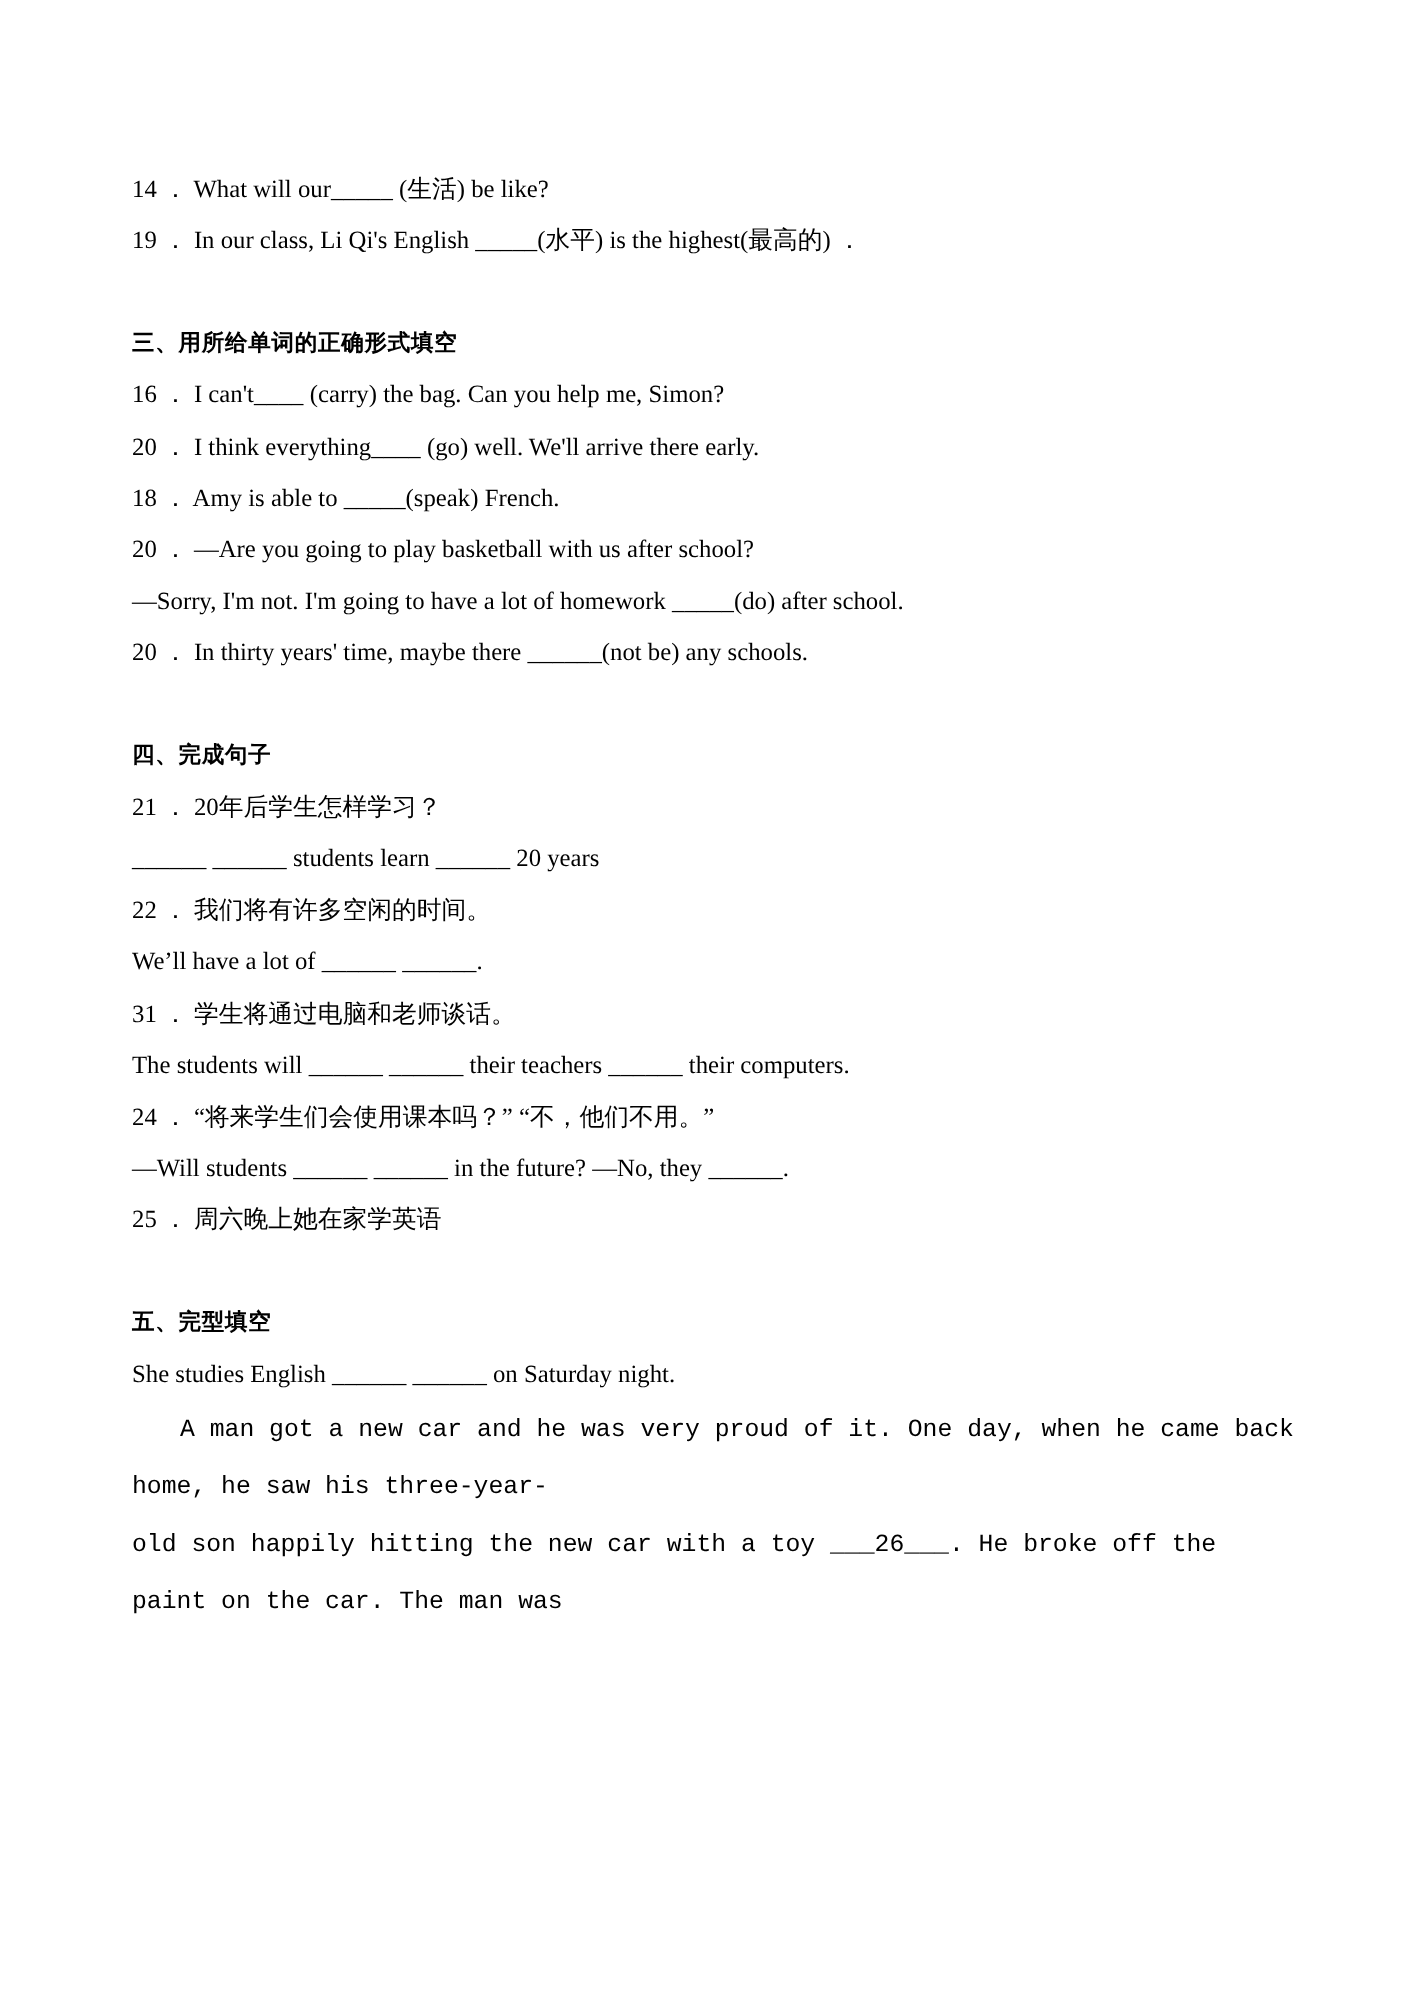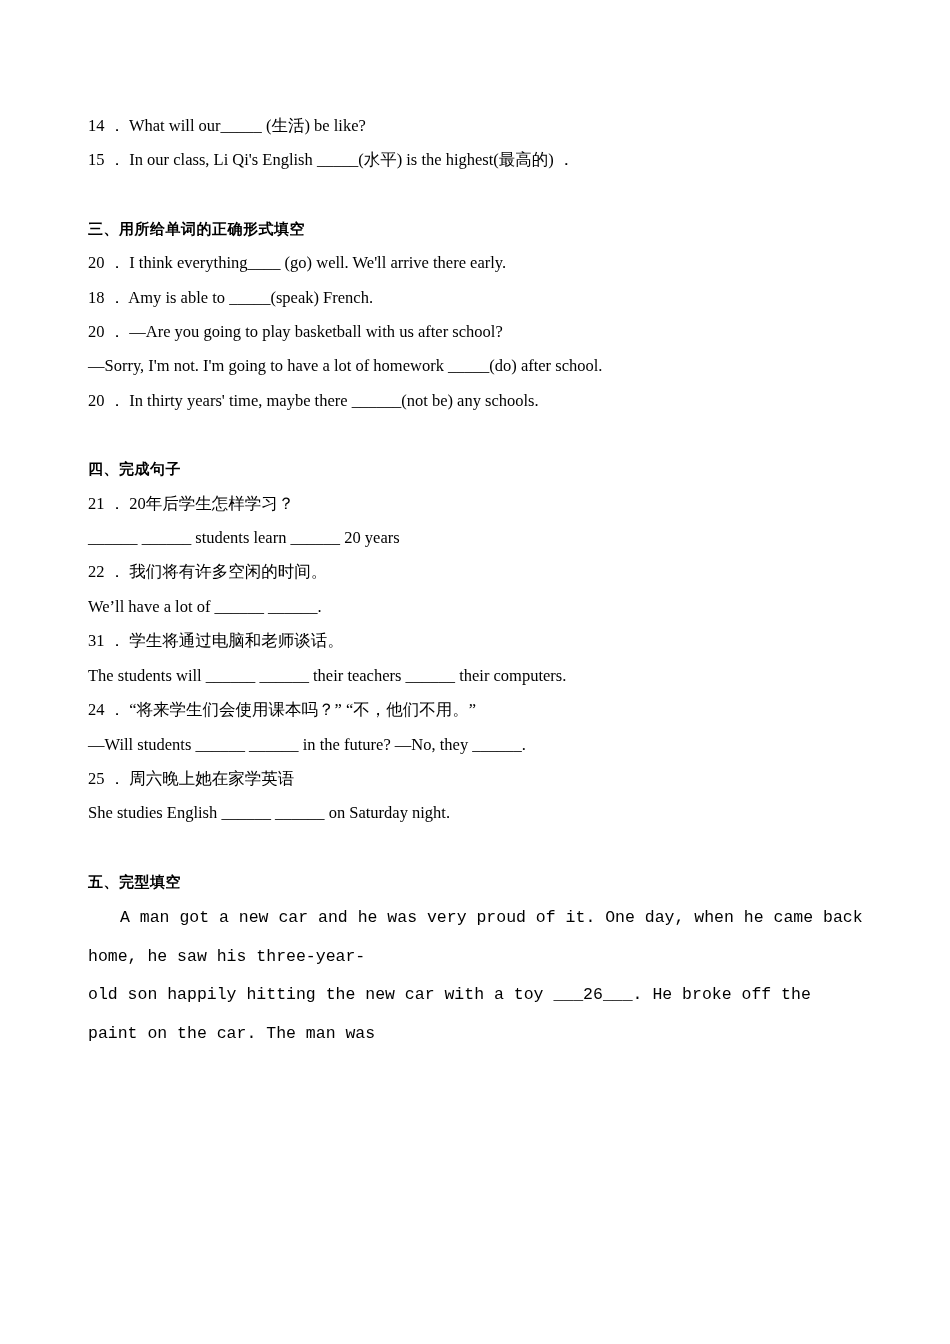--- a/index.html
+++ b/index.html
@@ -46,35 +46,36 @@
   .line.p-first {
     text-indent: 32px;
   }
 </style>
 </head>
 <body>
 
 <div class="page">
   <div class="doc-body">
       <div class="line q">14 ． What will our_____ (生活) be like?</div>
-      <div class="line q">15 ． In our class, Li Qi's English _____(水平) is the highest(最高的) ．</div>
+      <div class="line q">19 ． In our class, Li Qi's English _____(水平) is the highest(最高的) ．</div>
       <div class="line h">三、用所给单词的正确形式填空</div>
+      <div class="line q">16 ． I can't____ (carry) the bag. Can you help me, Simon?</div>
       <div class="line q">20 ． I think everything____ (go) well. We'll arrive there early.</div>
       <div class="line q">18 ． Amy is able to _____(speak) French.</div>
       <div class="line q">20 ． —Are you going to play basketball with us after school?</div>
       <div class="line q">—Sorry, I'm not. I'm going to have a lot of homework _____(do) after school.</div>
       <div class="line q">20 ． In thirty years' time, maybe there ______(not be) any schools.</div>
       <div class="line h">四、完成句子</div>
       <div class="line q">21 ． 20年后学生怎样学习？</div>
       <div class="line q">______ ______ students learn ______ 20 years</div>
       <div class="line q">22 ． 我们将有许多空闲的时间。</div>
       <div class="line q">We’ll have a lot of ______ ______.</div>
       <div class="line q">31 ． 学生将通过电脑和老师谈话。</div>
       <div class="line q">The students will ______ ______ their teachers ______ their computers.</div>
       <div class="line q">24 ． “将来学生们会使用课本吗？” “不，他们不用。”</div>
       <div class="line q">—Will students ______ ______ in the future? —No, they ______.</div>
       <div class="line q">25 ． 周六晚上她在家学英语</div>
+      <div class="line h">五、完型填空</div>
       <div class="line q">She studies English ______ ______ on Saturday night.</div>
-      <div class="line h">五、完型填空</div>
       <div class="line p-first">A man got a new car and he was very proud of it. One day, when he came back home, he saw his three-year-</div>
       <div class="line p">old son happily hitting the new car with a toy ___26___. He broke off the paint on the car. The man was</div>
     </div>
 </div>
 
 </body></html>

